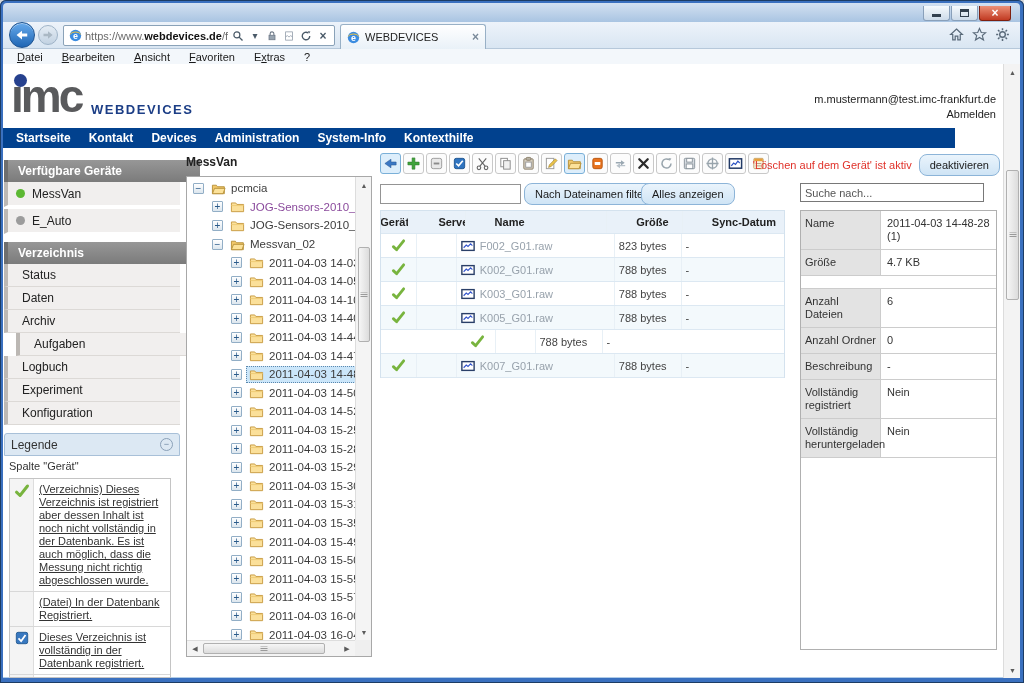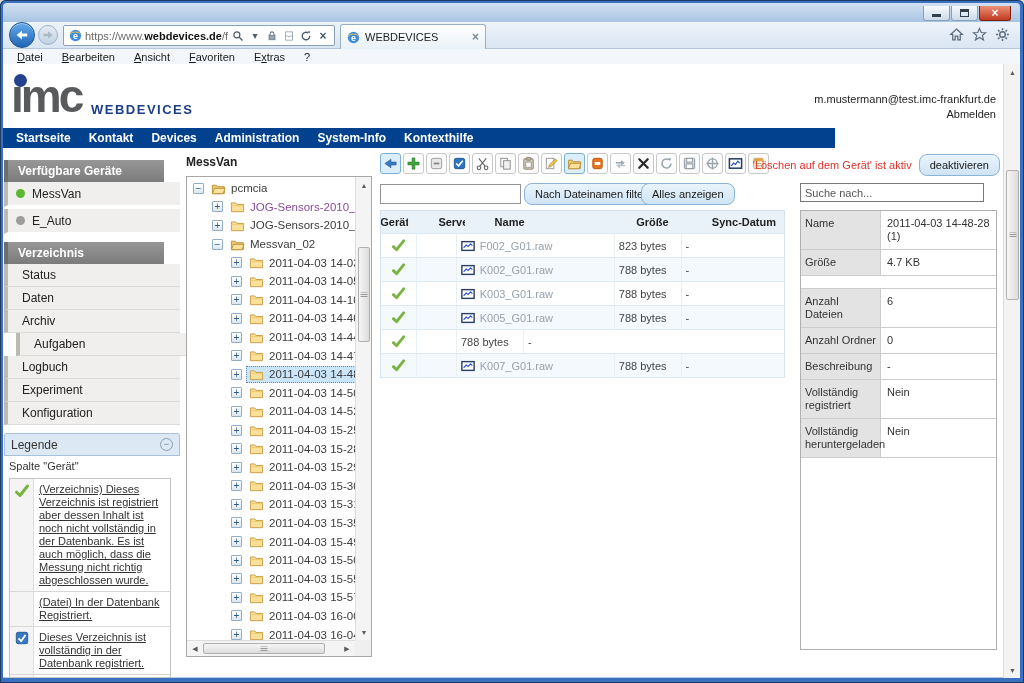--- a/index.html
+++ b/index.html
@@ -53,24 +53,24 @@
   .grip{position:relative;}
   .grip::after{content:"";position:absolute;left:50%;top:50%;width:7px;height:5px;transform:translate(-50%,-50%);
                background:repeating-linear-gradient(#9a9a9a 0 1px,transparent 1px 2px);}
   
   .logo-wrap{position:absolute;left:8px;top:2px;height:60px;}
   .logo-text{font-size:46px;font-weight:bold;color:#595a5c;letter-spacing:-3px;line-height:60px;}
   .logo-dot{position:absolute;left:3px;top:8px;width:13px;height:13px;border-radius:50%;background:#26418e;}
   .logo-sub{position:absolute;left:88px;top:38px;font-size:13px;font-weight:bold;color:#1c3e86;letter-spacing:1.5px;}
   .userinfo{position:absolute;right:24px;top:28px;text-align:right;font-size:11px;color:#222;line-height:15px;}
   
-  .sitenav{position:absolute;left:0;top:64px;width:832px;height:20px;background:#01418e;display:flex;padding-left:4px;}
+  .sitenav{position:absolute;left:0;top:64px;width:952px;height:20px;background:#01418e;display:flex;padding-left:4px;}
   .sitenav .nav-item{color:#fff;font-size:12px;font-weight:bold;line-height:20px;padding:0 9px;}
   
-  .side-hdr{position:absolute;left:1px;width:160px;height:22px;background:linear-gradient(#979797,#7b7b7b);
+  .side-hdr{position:absolute;left:1px;width:196px;height:22px;background:linear-gradient(#979797,#7b7b7b);
             color:#fff;font-size:12px;font-weight:bold;line-height:22px;padding-left:10px;border-left:4px solid #6e6e6e;}
   .side-item{position:absolute;left:1px;width:176px;background:#f1efee;border-left:4px solid #bcb8b4;
              border-bottom:2px solid #fff;display:flex;align-items:center;font-size:12px;color:#222;}
   .bullet{width:9px;height:9px;border-radius:50%;margin:0 7px 0 8px;}
   .fn-item{height:23px;border-bottom:1px solid #dcd9d6;padding-left:14px;}
   
   .legend-hdr{position:absolute;left:1px;top:369px;width:176px;height:23px;background:#dce8f3;
               border:1px solid #a8c0d8;border-radius:3px 3px 0 0;display:flex;align-items:center;
               font-size:12px;color:#333;padding:0 6px;}
   .legend-collapse{margin-left:auto;width:13px;height:13px;border:1px solid #8aa0b8;border-radius:50%;
@@ -112,21 +112,21 @@
             font-family:inherit;}
   
   .filter-input{position:absolute;left:377px;top:120px;width:141px;height:20px;border:1px solid #949494;
                 font-size:11px;padding:0 4px;font-family:inherit;}
   .btn-filter{position:absolute;left:521px;top:119px;}
   .btn-showall{position:absolute;left:638px;top:119px;}
   
   .ftable{position:absolute;left:377px;top:146px;width:405px;border:1px solid #d4e2ee;border-bottom:none;font-size:11px;}
   .frow{display:flex;border-bottom:1px solid #dce8f2;}
   .frow.hdr{background:#e9f1f9;font-weight:bold;color:#222;height:23px;gap:25px;}
-  .frow:not(.hdr){height:24px;}
+  .frow:not(.hdr){height:24px;justify-content:center;}
   .frow.alt{background:#f3f9fc;}
   .fcell{display:flex;align-items:center;padding:0 4px;border-right:1px solid #e8f0f6;overflow:hidden;white-space:nowrap;}
   .fcell:last-child{border-right:none;}
   .c0{width:36px;justify-content:center;}
   .c1{width:40px;}
   .c2{width:159px;gap:5px;}
   .c3{width:67px;}
   .c4{width:103px;}
   .fname{color:#98a2ac;}
   .fsize,.fsync{color:#444;}

